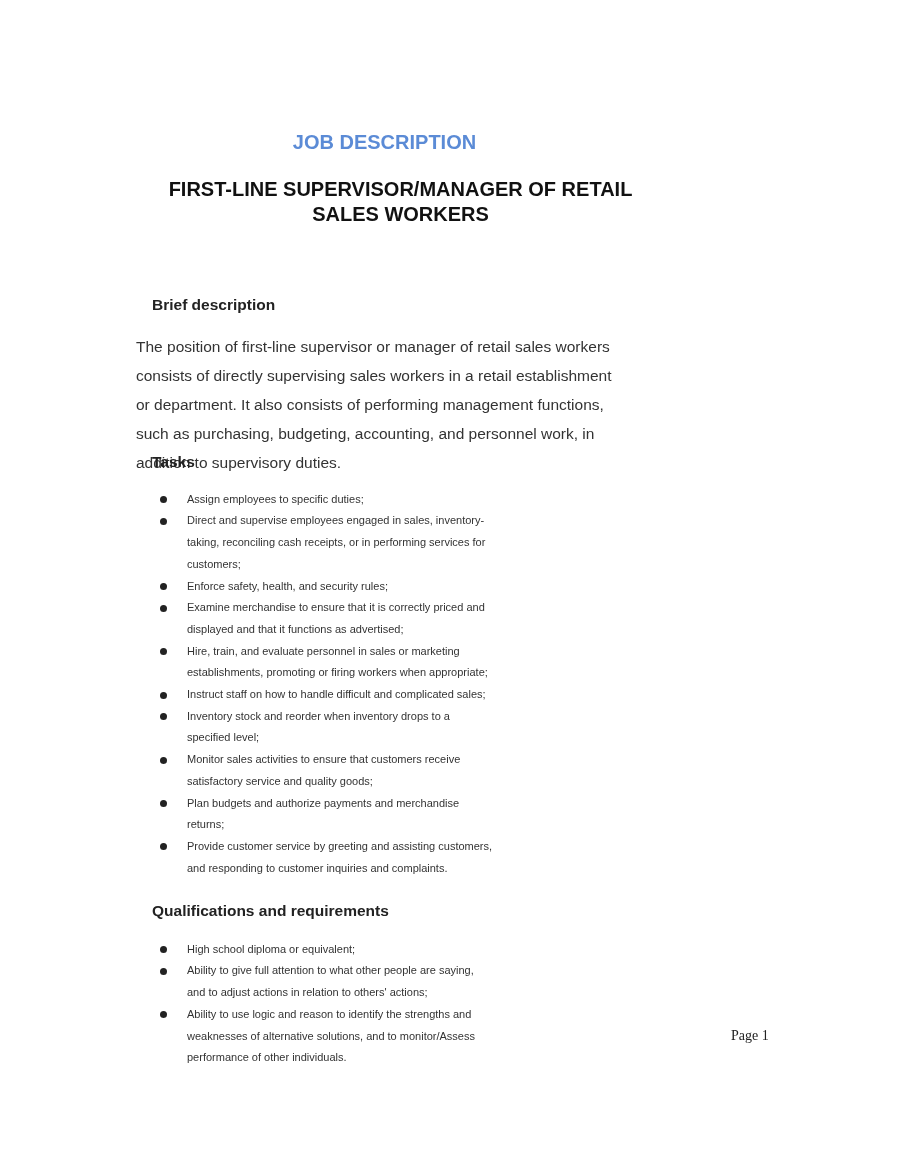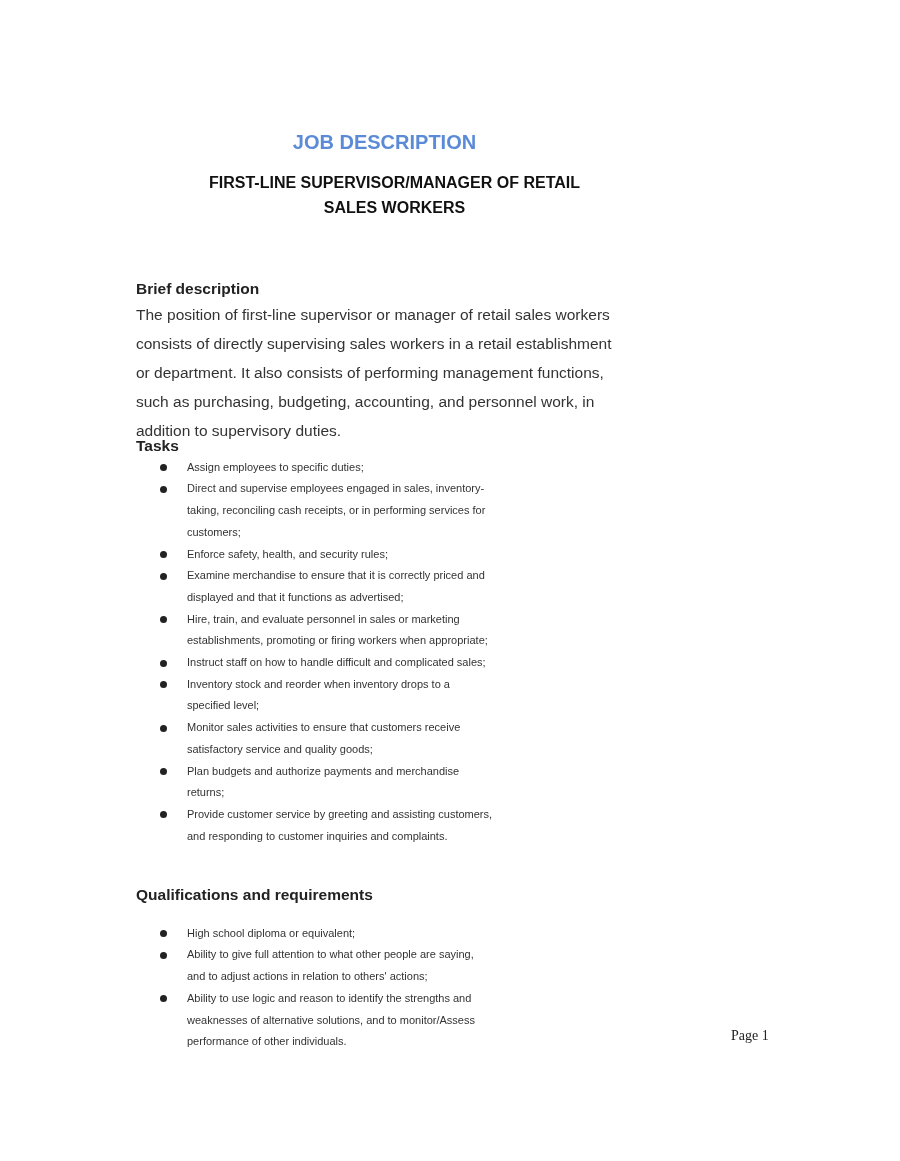--- a/index.html
+++ b/index.html
@@ -24,38 +24,38 @@
     text-align: center;
     font-size: 20px;
     font-weight: 700;
     line-height: 23px;
   }
   .doc-title {
     position: absolute;
     top: 161px;
     left: 136px;
     width: 497px;
-    margin: 10px;
+    margin: 16px;
     text-align: center;
-    font-size: 16px;
+    font-size: 20px;
     font-weight: 700;
     line-height: 24.5px;
     color: #111111;
     white-space: pre-line;
   }
   .section {
     position: absolute;
     left: 136px;
     width: 540px;
   }
   .section-brief { top: 278px; }
   .section-tasks { top: 435px; }
   .section-quals { top: 884px; }
   .section h2 {
-    margin: 0;
+    margin: 16px;
     font-size: 15.5px;
     font-weight: 700;
     line-height: 21.7px;
     color: #222222;
   }
   .body-text {
     margin: 0;
     font-size: 15.5px;
     line-height: 29px;
     white-space: pre-line;

